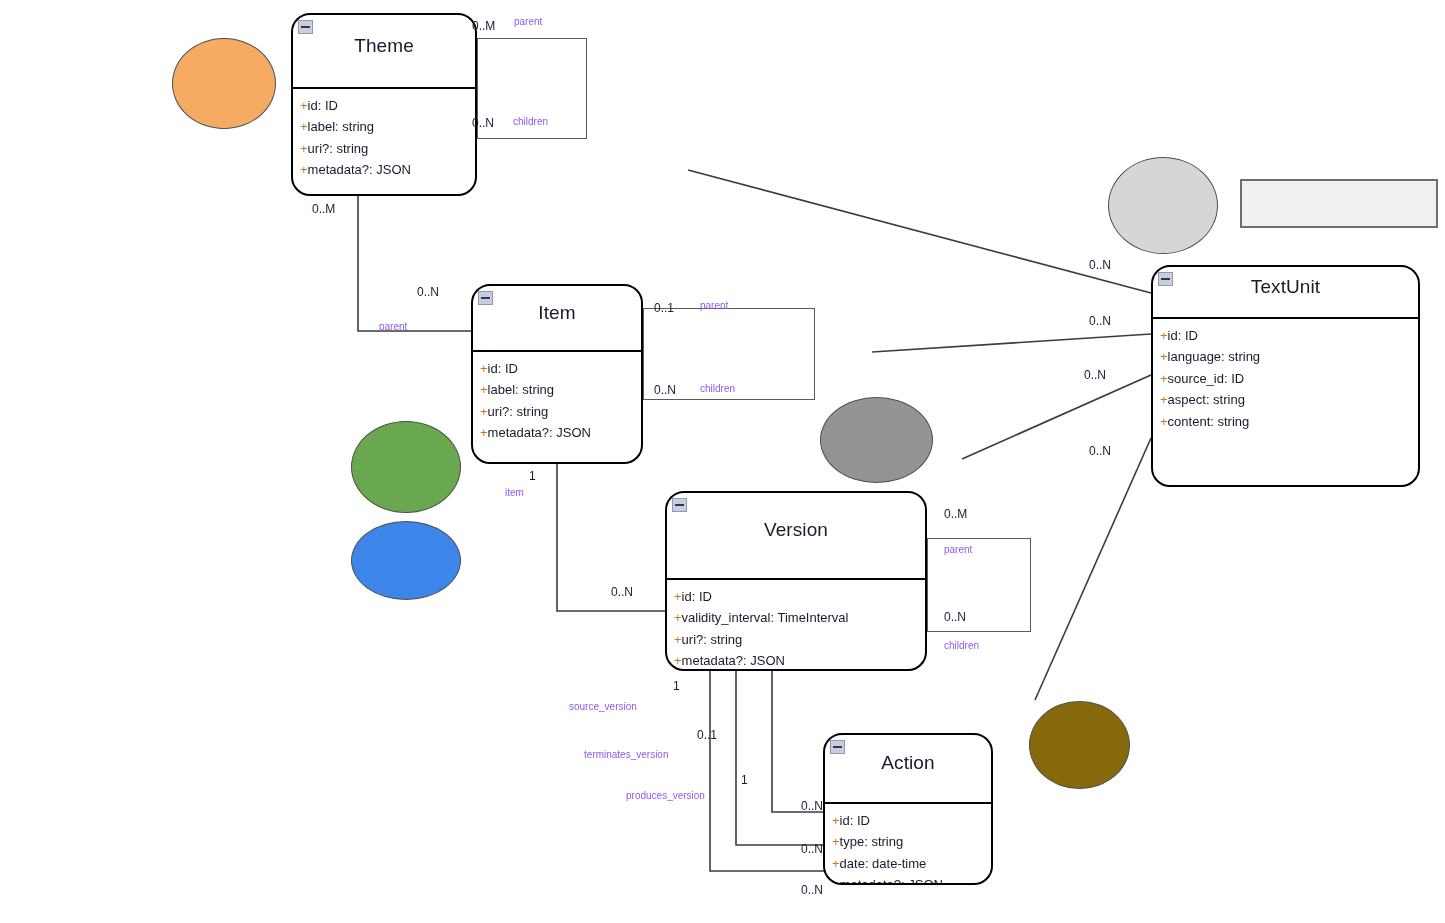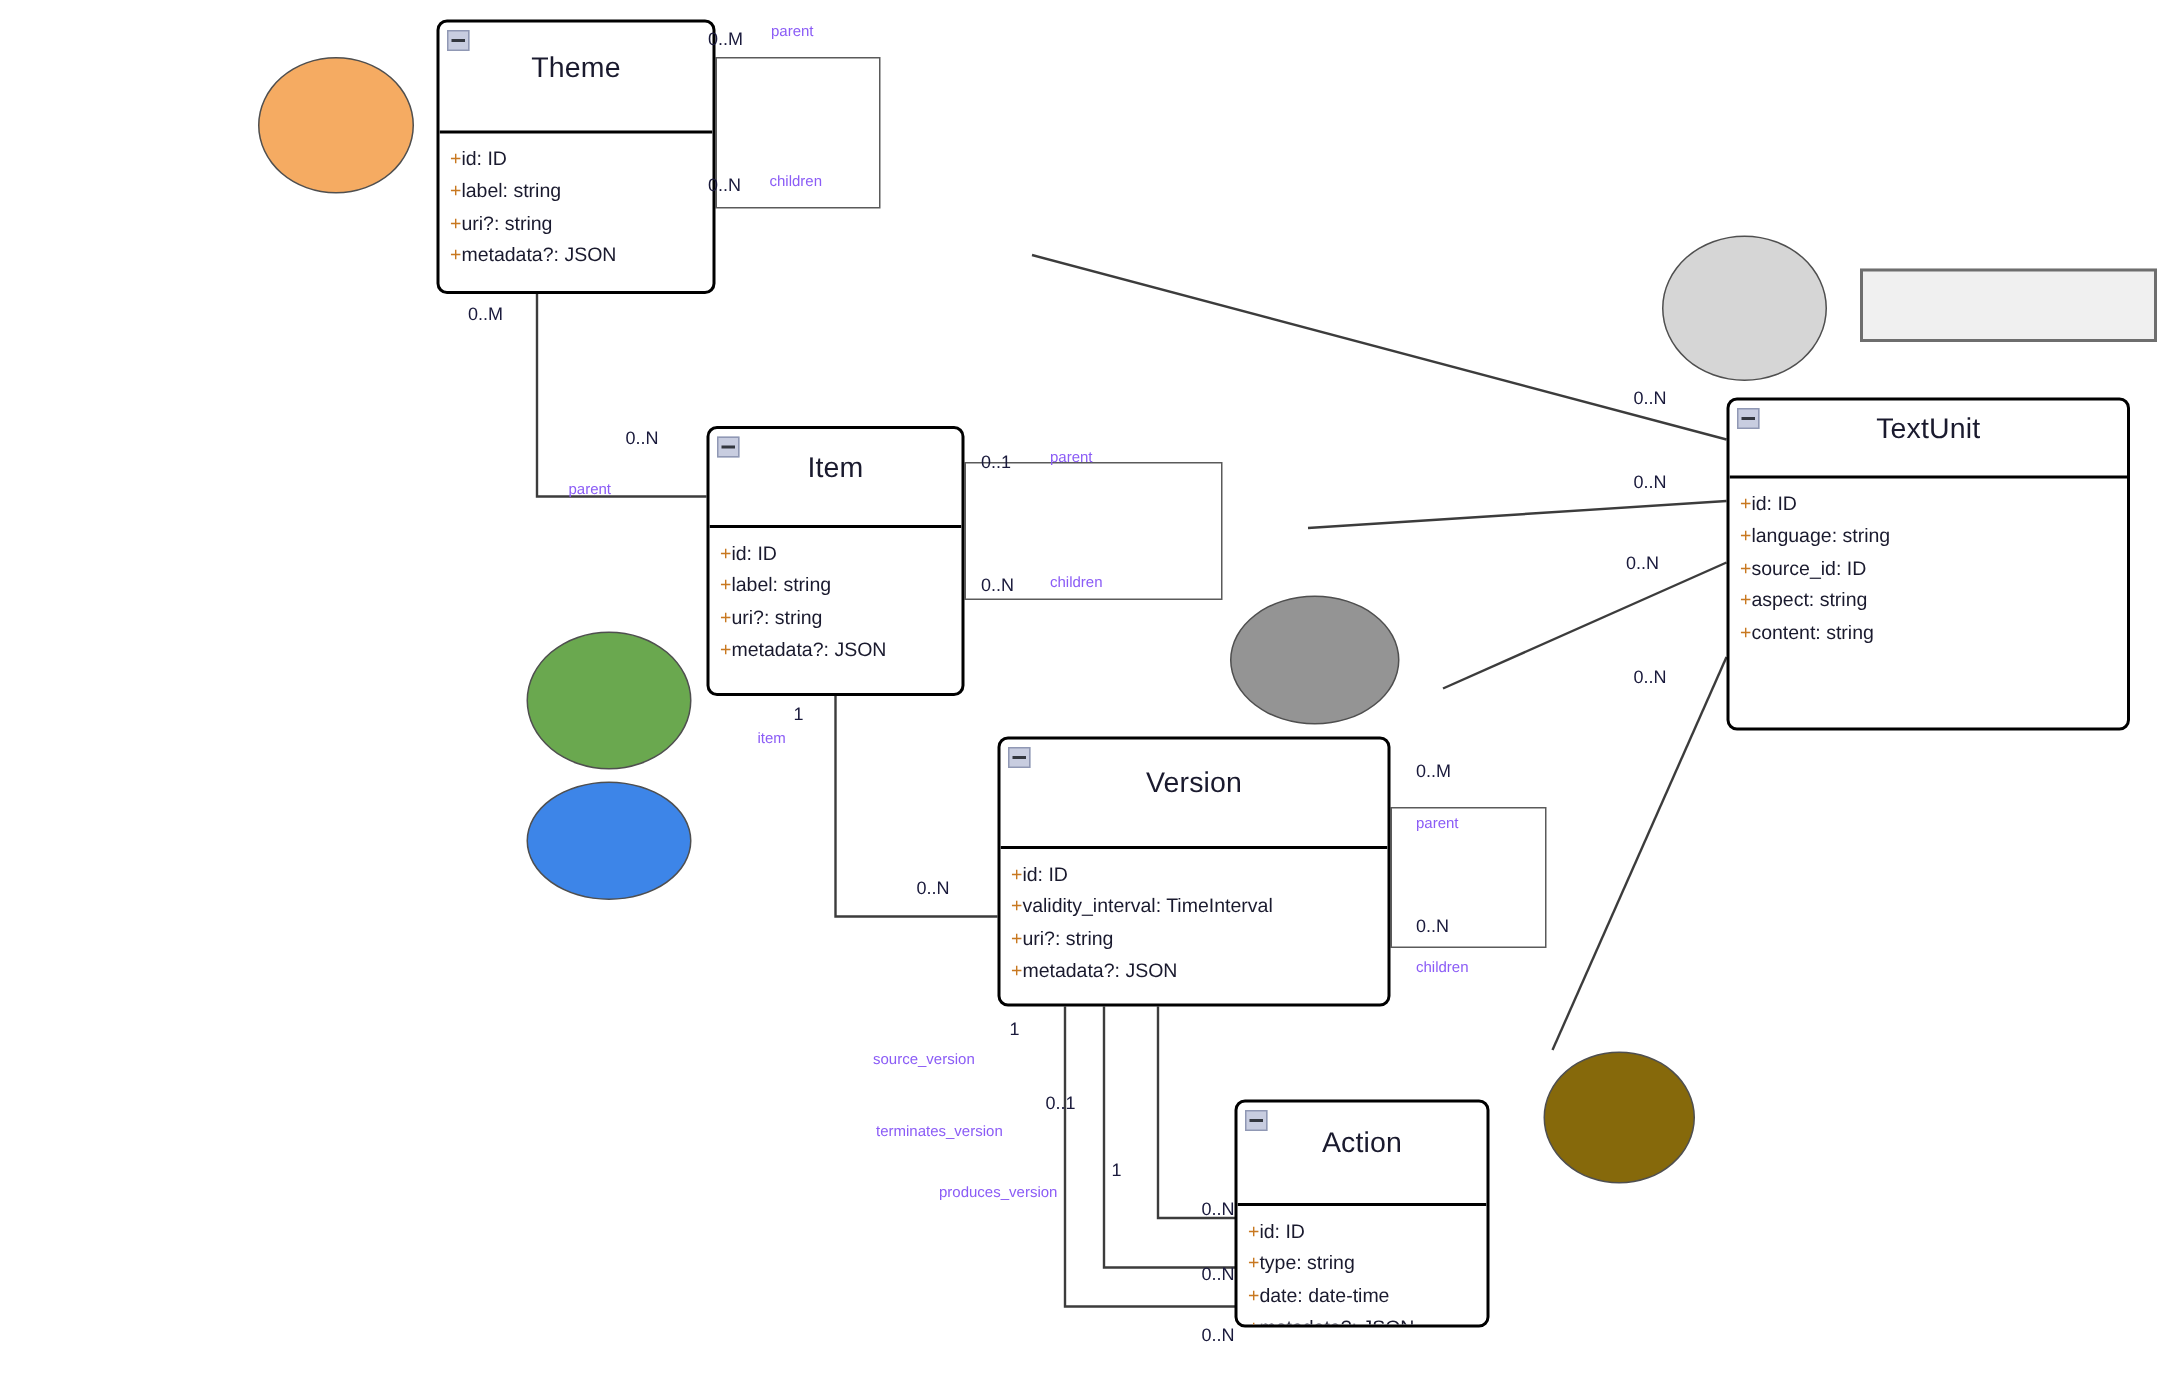--- a/index.html
+++ b/index.html
@@ -30,21 +30,21 @@
     fill: none;
     stroke: #3c3c3c;
     stroke-width: 1.6;
   }
   
   .uml-class {
     position: absolute;
     box-sizing: border-box;
     background: #ffffff;
     border: 2.5px solid #000000;
-    border-radius: 7px;
+    border-radius: 19px;
     overflow: hidden;
   }
   .uml-header {
     position: relative;
     box-sizing: border-box;
     border-bottom: 2.5px solid #000000;
     display: flex;
     align-items: center;
     justify-content: center;
   }
@@ -191,21 +191,21 @@
     <div class="uml-attrs">
       <div class="uml-attr"><span class="plus">+</span>id: ID</div>
       <div class="uml-attr"><span class="plus">+</span>language: string</div>
       <div class="uml-attr"><span class="plus">+</span>source_id: ID</div>
       <div class="uml-attr"><span class="plus">+</span>aspect: string</div>
       <div class="uml-attr"><span class="plus">+</span>content: string</div>
     </div>
   </div>
 
   <div class="uml-class" style="left:665px;top:491px;width:262px;height:180px;">
-    <div class="uml-header" style="height:73px;">
+    <div class="uml-header" style="height:87px;">
       <span class="collapse-icon"></span>
       <span class="uml-title">Version</span>
     </div>
     <div class="uml-attrs">
       <div class="uml-attr"><span class="plus">+</span>id: ID</div>
       <div class="uml-attr"><span class="plus">+</span>validity_interval: TimeInterval</div>
       <div class="uml-attr"><span class="plus">+</span>uri?: string</div>
       <div class="uml-attr"><span class="plus">+</span>metadata?: JSON</div>
     </div>
   </div>
@@ -240,21 +240,21 @@
   <div class="mult-label" style="left:529px;top:470px;">1</div>
   <div class="edge-label" style="left:505px;top:488px;">item</div>
   <div class="mult-label" style="left:611px;top:586px;">0..N</div>
 
   <div class="mult-label" style="left:944px;top:508px;">0..M</div>
   <div class="edge-label" style="left:944px;top:545px;">parent</div>
   <div class="mult-label" style="left:944px;top:611px;">0..N</div>
   <div class="edge-label" style="left:944px;top:641px;">children</div>
 
   <div class="mult-label" style="left:673px;top:680px;">1</div>
-  <div class="edge-label" style="left:569px;top:702px;margin-left:13px;">source_version</div>
+  <div class="edge-label" style="left:569px;top:702px;">source_version</div>
 
   <div class="mult-label" style="left:697px;top:729px;">0..1</div>
   <div class="edge-label" style="left:584px;top:750px;">terminates_version</div>
 
   <div class="mult-label" style="left:741px;top:774px;">1</div>
   <div class="edge-label" style="left:626px;top:791px;">produces_version</div>
 
   <div class="mult-label" style="left:801px;top:800px;">0..N</div>
   <div class="mult-label" style="left:801px;top:843px;">0..N</div>
   <div class="mult-label" style="left:801px;top:884px;">0..N</div>

